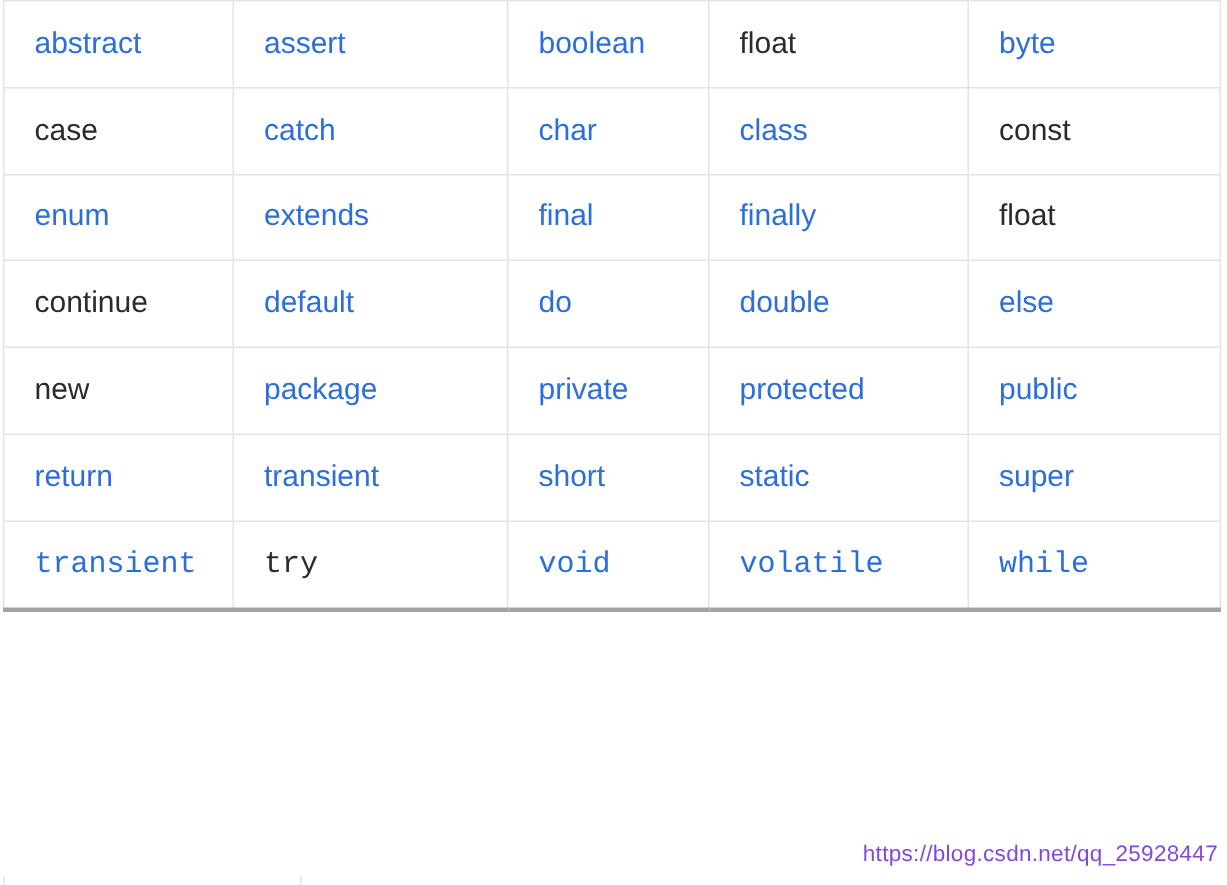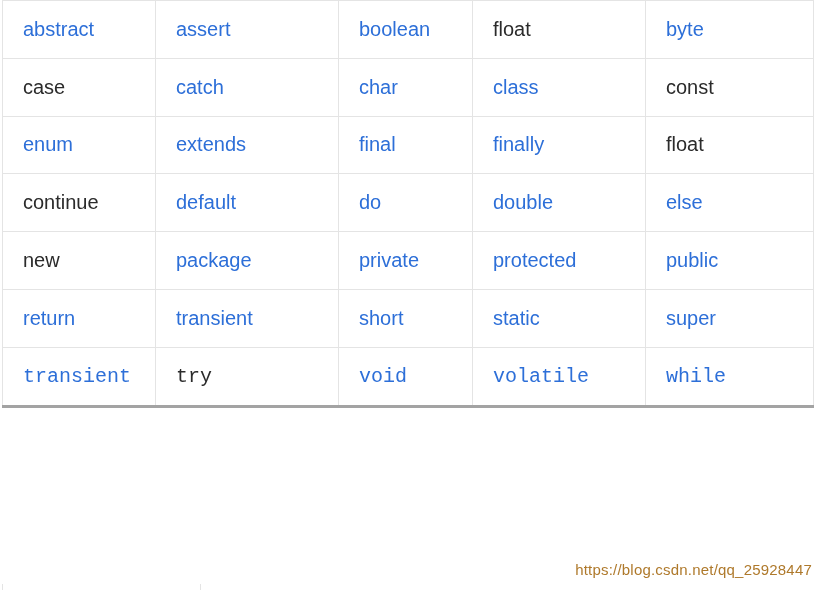--- a/index.html
+++ b/index.html
@@ -40,21 +40,21 @@
   table.kw a {
     color: #2d6fd8;
     text-decoration: none;
     cursor: pointer;
   }
   .watermark {
     position: absolute;
     right: 6px;
     top: 561px;
     font-size: 15px;
-    color: #a16207;
+    color: #6d28d9;
     opacity: 0.85;
     z-index: 5;
     letter-spacing: 0.2px;
   }
   .sliver {
     position: absolute;
     top: 584px;
     width: 1px;
     height: 6px;
     background: #e4e4e4;

